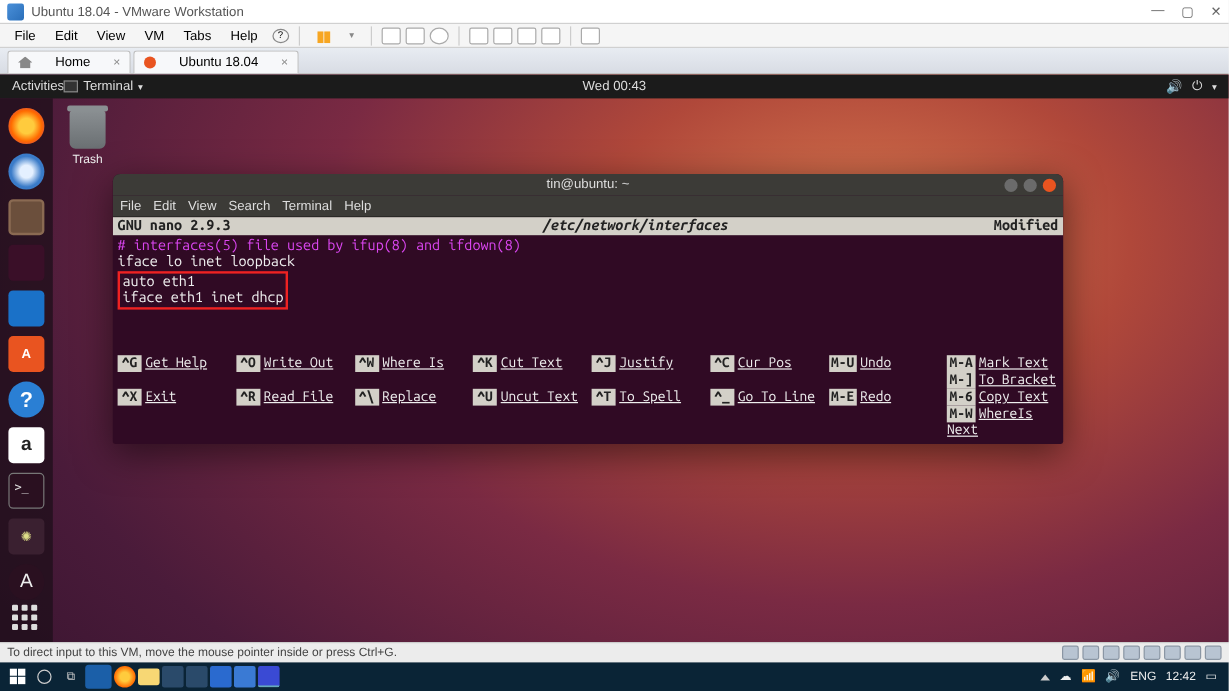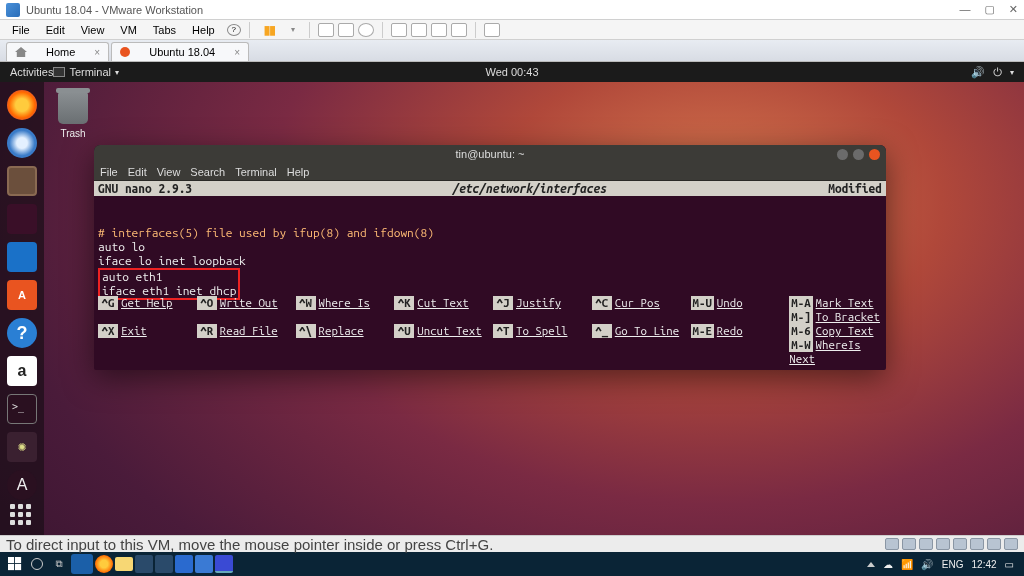--- a/index.html
+++ b/index.html
@@ -65,28 +65,28 @@
   .wm-min { background: #6b6b6b; } .wm-max { background: #6b6b6b; } .wm-close { background: #e95420; }
   .termwin-menu { height: 18px; background: #3c3b37; color: #ddd; font-size: 11px; display: flex; align-items: center; padding: 0 6px; gap: 10px; font-family: "Segoe UI",sans-serif; border-bottom:1px solid #2a2926;}
   .termwin-menu span { cursor: pointer; }
   
   .nano-status { background: #d3d0c8; color: #222; font-size: 12px; padding: 1px 4px; display: flex; font-weight:bold;}
   .nano-status .left { flex: 0 0 40%; }
   .nano-status .center { flex: 0 0 30%; text-align: center; font-style: italic; }
   .nano-status .right { flex: 0 0 30%; text-align: right; }
   
   .nano-body { padding: 2px 4px; font-size: 12px; line-height: 14px; height: 98px; }
-  .nano-comment { color: #fdba74; margin-top: 28px; }
+  .nano-comment { color: #d946ef; }
   .redbox { border: 2px solid #e22; display: inline-block; padding: 0 2px; }
   
   .nano-footer { display: grid; grid-template-columns: repeat(8,1fr); font-size: 11.5px; padding: 2px 4px 4px; gap: 0 6px; line-height: 14px; text-decoration: underline;}
   .nano-key { background: #d3d0c8; color: #222; padding: 0 2px; font-weight:bold; margin-right: 3px; display:inline-block; min-width:20px; text-align:center;}
   
   
-  .vmw-status { height: 17px; background: #ececec; font-size: 15px; color: #444; display: flex; align-items: center; padding: 0 6px; border-top: 1px solid #ccc; }
+  .vmw-status { height: 17px; background: #ececec; font-size: 10px; color: #444; display: flex; align-items: center; padding: 0 6px; border-top: 1px solid #ccc; }
   .vmw-status .tray { margin-left: auto; display: flex; gap: 3px; }
   .tray-ico { width: 14px; height: 12px; background: #b8c4d2; border: 1px solid #8a96a4; border-radius: 2px; }
   
   
   .win-taskbar { height: 24px; background: #0a2436; display: flex; align-items: center; padding: 0 4px; color: #eee; font-size: 10px; }
   .win-taskbar .tb-icon { width: 22px; height: 20px; display:flex; align-items:center; justify-content:center; cursor:pointer; }
   .win-start { color:#fff; }
   .win-start svg { width:14px; height:14px; }
   .tb-cortana { border:1.5px solid #ccc; border-radius:50%; width:12px; height:12px; margin:auto; }
   .tb-right { margin-left:auto; display:flex; align-items:center; gap:8px; padding-right:6px; }
@@ -209,21 +209,20 @@
       <span>Terminal</span>
       <span>Help</span>
     </div>
     <div class="nano-status">
       <div class="left">GNU nano 2.9.3</div>
       <div class="center">/etc/network/interfaces</div>
       <div class="right">Modified</div>
     </div>
     <div class="nano-body">
       <div class="nano-comment"># interfaces(5) file used by ifup(8) and ifdown(8)</div>
-      <div>auto lo</div>
       <div>iface lo inet loopback</div>
       <div class="redbox">
         <div>auto eth1</div>
         <div> iface eth1 inet dhcp</div>
       </div>
     </div>
     <div class="nano-footer">
       <div><span class="nano-key">^G</span><span>Get Help</span></div>
       <div><span class="nano-key">^O</span><span>Write Out</span></div>
       <div><span class="nano-key">^W</span><span>Where Is</span></div>

